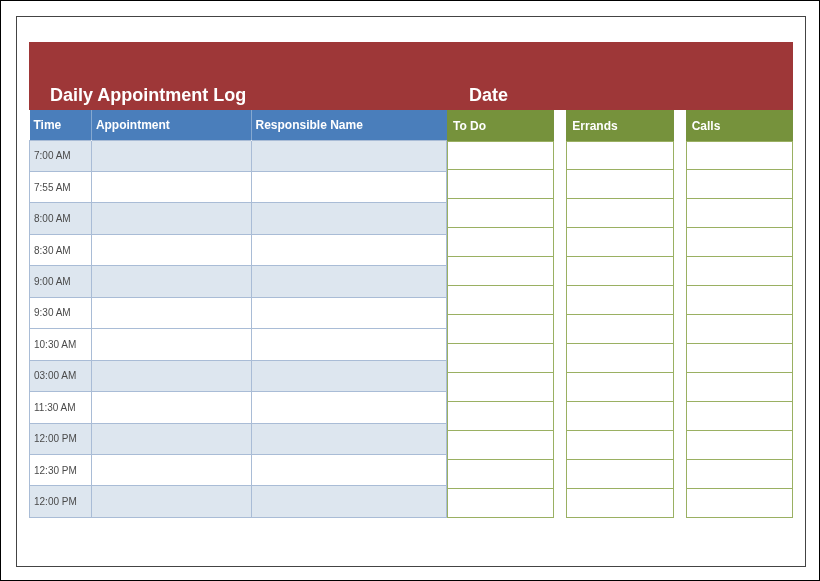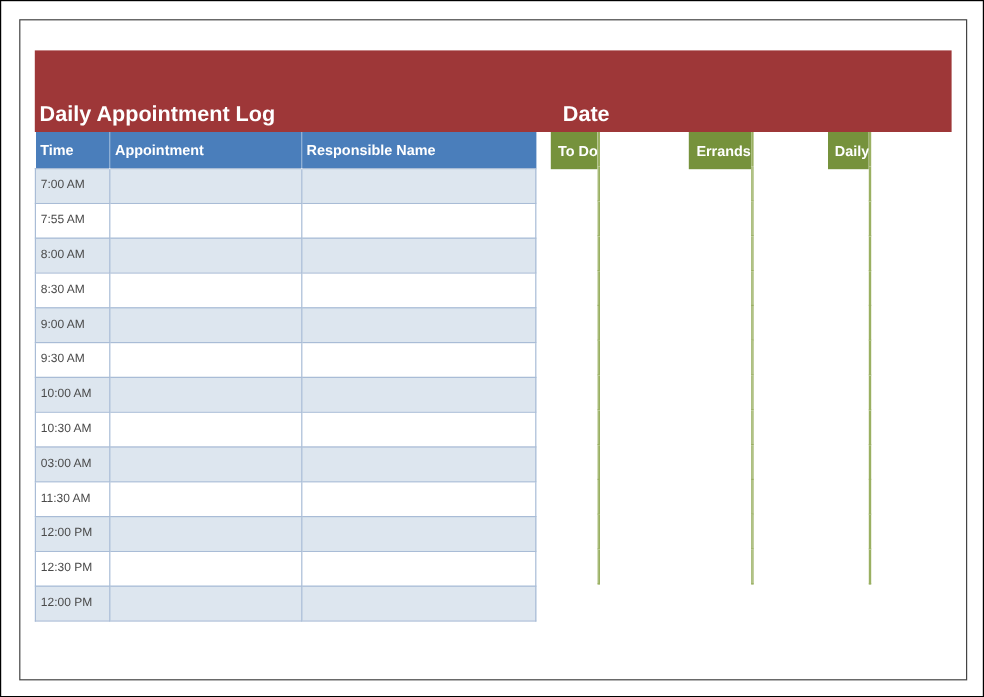--- a/index.html
+++ b/index.html
@@ -29,35 +29,35 @@
       background: #9e3738;
       height: 68px;
       display: flex;
       align-items: flex-end;
       padding: 0 0 4px 0;
       color: #fff;
       font-family: "Trebuchet MS", Arial, sans-serif;
     }
     .title-bar .left-title {
       flex: 0 0 430px;
-      padding-left: 4px;
+      padding-left: 21px;
       font-size: 18px;
       font-weight: bold;
     }
     .title-bar .right-title {
       flex: 1;
       padding-left: 10px;
       font-size: 18px;
       font-weight: bold;
       margin-top: 33px;
     }
 
     .content-row {
       display: flex;
-      gap: 12px;
+      gap: 0;
       margin-top: 0;
     }
 
     
     .appt-table {
       flex: 0 0 418px;
       border-collapse: collapse;
       font-size: 11px;
     }
     .appt-table th {
@@ -91,21 +91,21 @@
 
     
     .side-lists {
       flex: 1;
       display: flex;
       gap: 12px;
     }
     .side-col {
       flex: 1;
       display: flex;
-      flex-direction: row;
+      flex-direction: column;
     }
     .side-col .head {
       background: #76923c;
       color: #fff;
       font-family: "Trebuchet MS", Arial, sans-serif;
       font-weight: bold;
       font-size: 12px;
       height: 31px;
       display: flex;
       align-items: center;
@@ -164,25 +164,20 @@
             <tr class="striped">
               <td class="time-cell">9:00 AM</td>
               <td></td>
               <td></td>
             </tr>
             <tr class="plain">
               <td class="time-cell">9:30 AM</td>
               <td></td>
               <td></td>
             </tr>
-            <tr class="striped">
-              <td class="time-cell">10:00 AM</td>
-              <td></td>
-              <td></td>
-            </tr>
             <tr class="plain">
               <td class="time-cell">10:30 AM</td>
               <td></td>
               <td></td>
             </tr>
             <tr class="striped">
               <td class="time-cell">03:00 AM</td>
               <td></td>
               <td></td>
             </tr>
@@ -240,21 +235,21 @@
               <div class="cell"></div>
               <div class="cell"></div>
               <div class="cell"></div>
               <div class="cell"></div>
               <div class="cell"></div>
               <div class="cell"></div>
               <div class="cell"></div>
             </div>
         </div>
         <div class="side-col">
-          <div class="head">Daily</div>
+          <div class="head">Calls</div>
           <div class="side-body">
               <div class="cell"></div>
               <div class="cell"></div>
               <div class="cell"></div>
               <div class="cell"></div>
               <div class="cell"></div>
               <div class="cell"></div>
               <div class="cell"></div>
               <div class="cell"></div>
               <div class="cell"></div>

